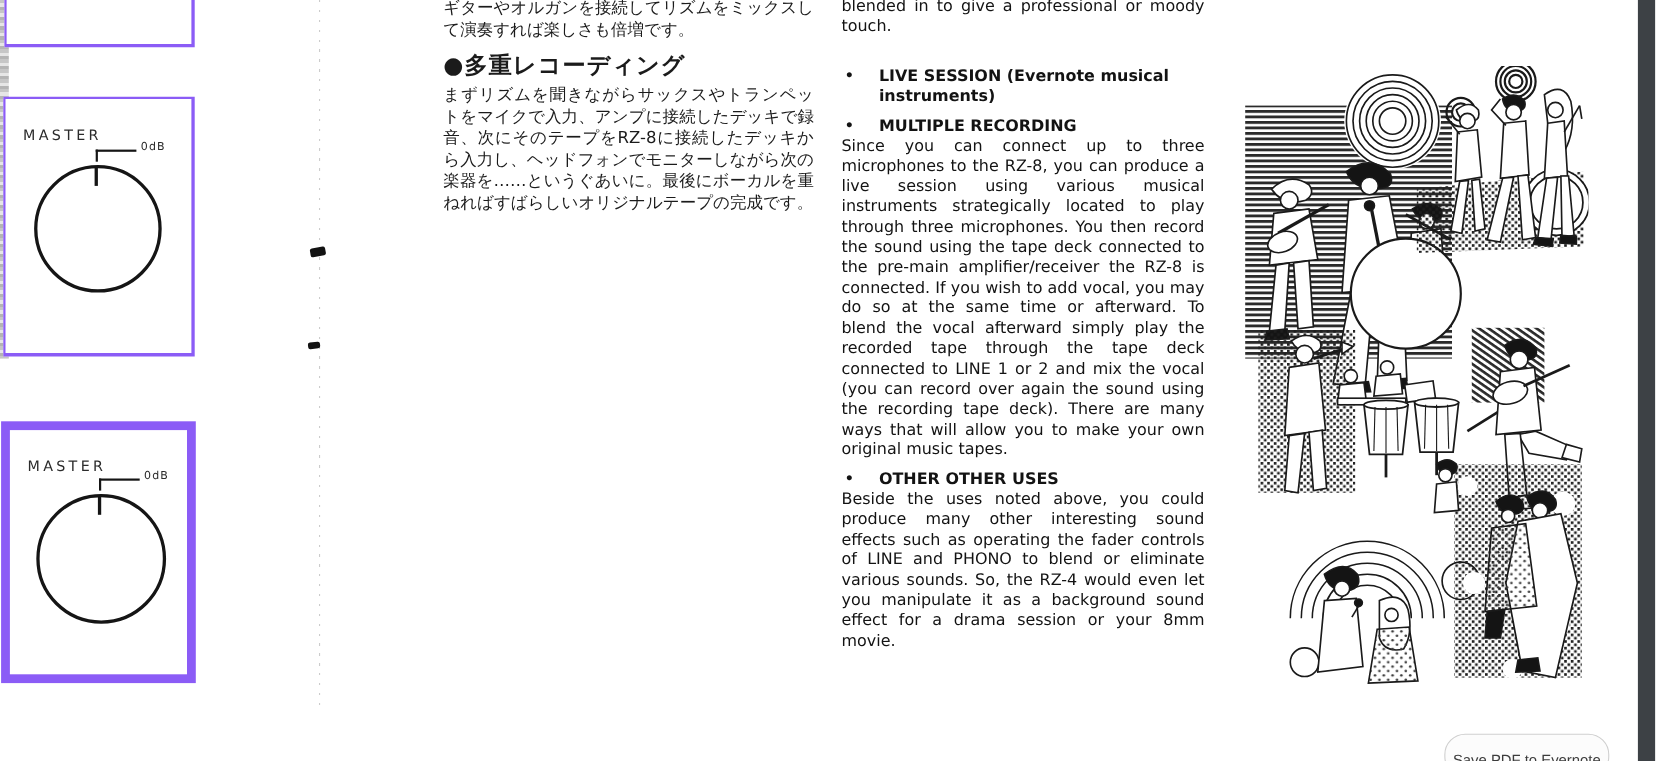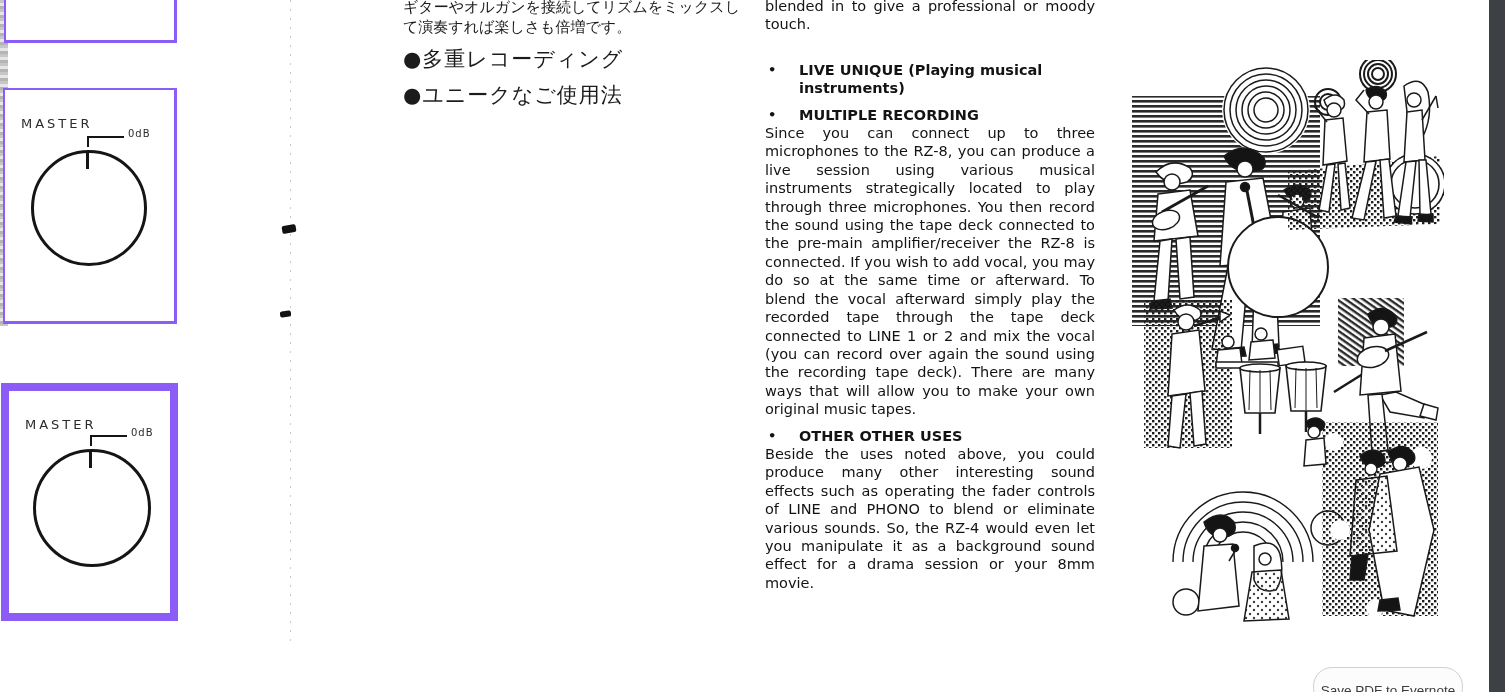--- a/index.html
+++ b/index.html
@@ -50,21 +50,21 @@
   .db-label { position: absolute; font-size: 10px; letter-spacing: 1px; color: #2b2b2b; }
   #panel-1 .db-label { left: 123px; top: 38px; }
   #panel-2 .db-label { left: 122px; top: 36px; }
 
   
   #jp-col {
     position: absolute; left: 403px; top: -2px; width: 337px;
     color: #1b1b1b;
   }
   .jp-body { font-size: 15px; line-height: 19.5px; text-align: justify; }
-  .jp-heading { font-size: 21px; font-weight: normal; letter-spacing: 1px; margin: 8px 0 4px; }
+  .jp-heading { font-size: 21px; font-weight: bold; letter-spacing: 1px; margin: 8px 0 4px; }
 
   
   #en-col {
     position: absolute; left: 765px; top: -3px; width: 330px;
     color: #131313; font-size: 14.5px; line-height: 18.4px;
   }
   .en-intro { text-align: justify; margin-bottom: 27px; }
   .en-sec-head { display: flex; font-weight: bold; margin-top: 2px; }
   .en-sec + .en-sec .en-sec-head { margin-top: 8px; }
   .en-bullet { width: 34px; padding-left: 3px; flex: none; font-size: 13px; }
@@ -111,30 +111,30 @@
     <span class="master-label">MASTER</span>
     <span class="db-leader"></span>
     <span class="db-label">0dB</span>
     <span class="knob"></span>
     <span class="knob-tick"></span>
   </div>
 
   <div id="jp-col">
     <p class="jp-body">ギターやオルガンを接続してリズムをミックスして演奏すれば楽しさも倍増です。</p>
     <h2 class="jp-heading">●多重レコーディング</h2>
-    <h2 class="jp-heading">●ユニークなご使用法</h2>
+    <p class="jp-body">まずリズムを聞きながらサックスやトランペットをマイクで入力、アンプに接続したデッキで録音、次にそのテープをRZ-8に接続したデッキから入力し、ヘッドフォンでモニターしながら次の楽器を……というぐあいに。最後にボーカルを重ねればすばらしいオリジナルテープの完成です。</p>
   </div>
 
   <div id="en-col">
     <p class="en-intro">blended in to give a professional or moody touch.</p>
 
     <div class="en-sec">
       <div class="en-sec-head">
         <span class="en-bullet">•</span>
-        <span class="en-head-text">LIVE UNIQUE (Playing musical instruments)</span>
+        <span class="en-head-text">LIVE SESSION (Evernote musical instruments)</span>
       </div>
     </div>
 
     <div class="en-sec">
       <div class="en-sec-head">
         <span class="en-bullet">•</span>
         <span class="en-head-text">MULTIPLE RECORDING</span>
       </div>
       <p class="en-body">Since you can connect up to three microphones to the RZ-8, you can produce a live session using various musical instruments strategically located to play through three microphones. You then record the sound using the tape deck connected to the pre-main amplifier/receiver the RZ-8 is connected. If you wish to add vocal, you may do so at the same time or afterward. To blend the vocal afterward simply play the recorded tape through the tape deck connected to LINE 1 or 2 and mix the vocal (you can record over again the sound using the recording tape deck). There are many ways that will allow you to make your own original music tapes.</p>
     </div>

